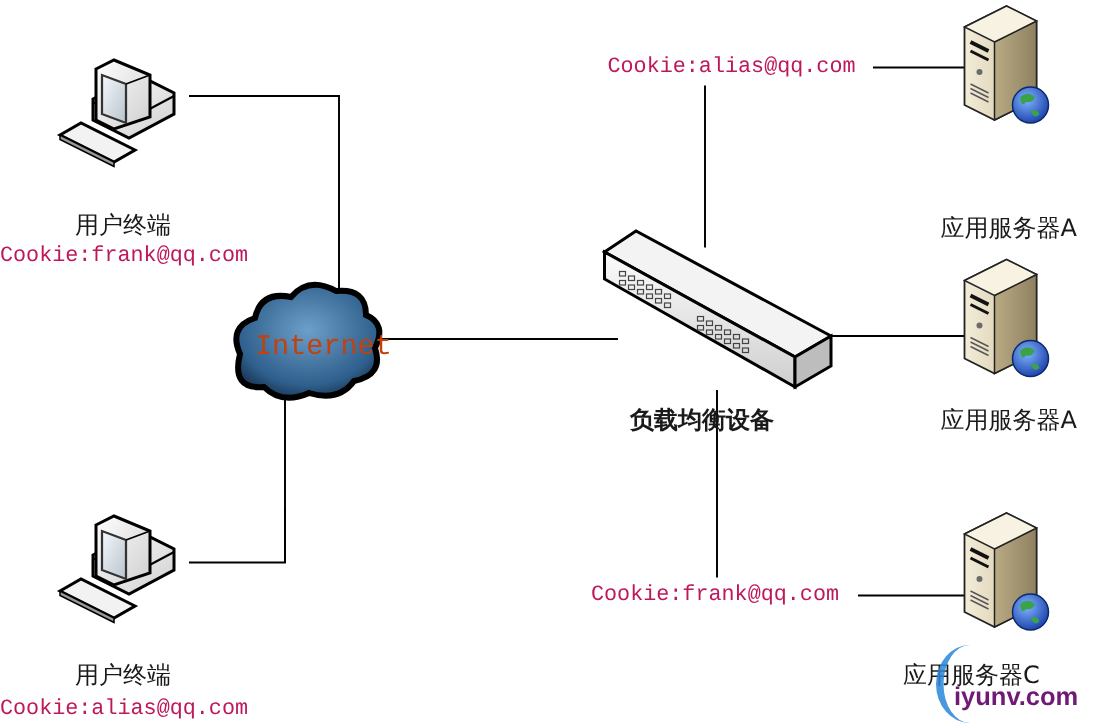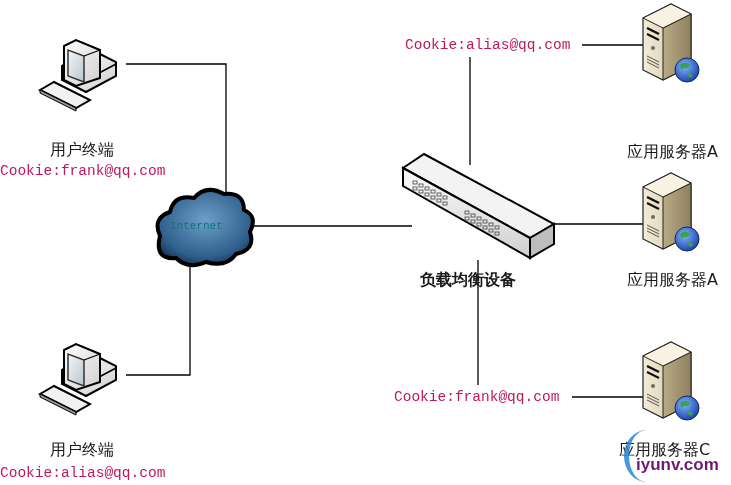--- a/index.html
+++ b/index.html
@@ -144,26 +144,26 @@
       <use href="#server"></use>
     </g>
 </svg>
 
 <div class="cn" style="left:50px;top:140px;">用户终端</div>
 <div class="lbl" style="left:0px;top:163px;">Cookie:frank@qq.com</div>
 
 <div class="cn" style="left:50px;top:440px;">用户终端</div>
 <div class="lbl" style="left:0px;top:465px;">Cookie:alias@qq.com</div>
 
-<div class="lbl" style="left:170px;top:220px;color:#0f766e;font-size:11px;">Internet</div>
+<div class="lbl" style="left:170px;top:220px;color:#c2410c;font-size:19px;">Internet</div>
 
 <div class="cn" style="left:420px;top:270px;font-weight:bold;">负载均衡设备</div>
 
 <div class="lbl" style="left:405px;top:37px;">Cookie:alias@qq.com</div>
 <div class="cn" style="left:627px;top:101px;margin-top:41px;">应用服务器A</div>
 
 <div class="cn" style="left:627px;top:270px;">应用服务器A</div>
 
 <div class="lbl" style="left:394px;top:389px;">Cookie:frank@qq.com</div>
-<div class="cn" style="left:619px;top:440px;text-align:right;">应用服务器C</div>
+<div class="cn" style="left:602px;top:440px;text-align:right;">应用服务器C</div>
 
 <div class="wm-arc"></div>
 <div class="wm">iyunv.com</div>
 
 </body></html>

